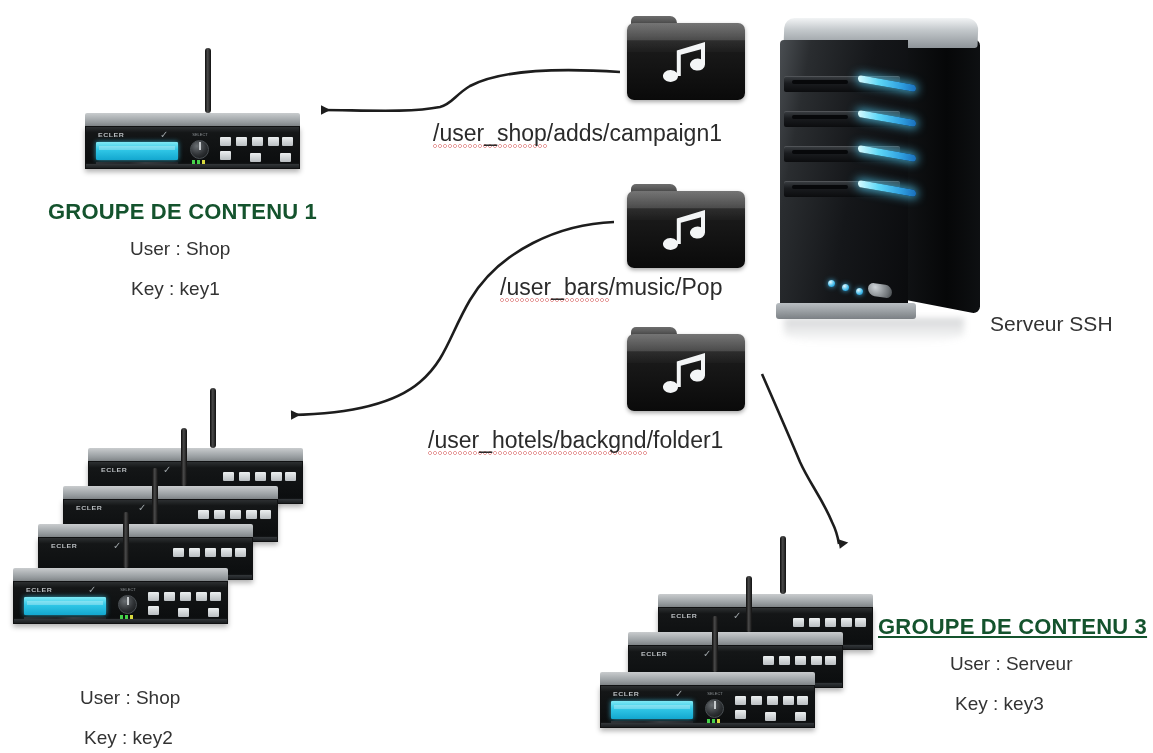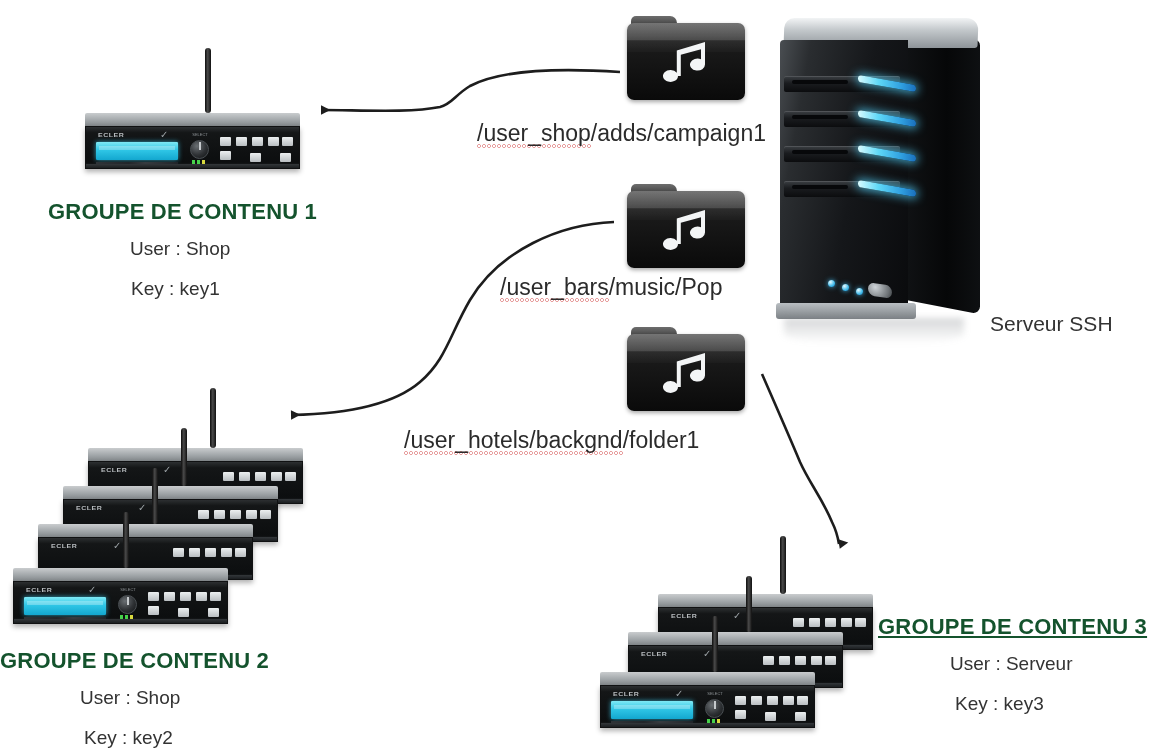--- a/index.html
+++ b/index.html
@@ -374,29 +374,29 @@
   <div class="folder" style="left:627px; top:327px;">
     <div class="tab"></div>
     <div class="body">
       <div class="gloss"></div>
     </div>
     <svg width="60" height="48" viewBox="0 0 60 48">
       <path d="M22 40a7.5 6 0 1 1-1.2-3.3V14.5L49 6v22.6a7.5 6 0 1 1-4-5.3V13.2L24.8 18.8V40z" fill="#f3f5f6"></path>
     </svg>
   </div>
 
-  <div class="path-label" style="left:433px; top:120px;margin-left:44px;">
+  <div class="path-label" style="left:433px; top:120px;">
     <span class="mis">/user_shop</span><span>/adds/campaign1</span>
   </div>
 
   <div class="path-label" style="left:500px; top:274px;">
     <span class="mis">/user_bars</span><span>/music/Pop</span>
   </div>
 
-  <div class="path-label" style="left:404px; top:427px;">
+  <div class="path-label" style="left:428px; top:427px;">
     <span class="mis">/user_hotels/backgnd</span><span>/folder1</span>
   </div>
 
   <div class="device" style="left:85px; top:105px;">
     <div class="antenna" style="left:120px; height:65px;"></div>
     <div class="top"></div>
     <div class="face">
       <div class="brand">ECLER</div>
       <div class="vmark">✓</div>
       <div class="lcd"></div>
@@ -499,21 +499,20 @@
         <b style="left:48px; top:0;"></b>
           <b style="left:62px; top:0;"></b>
         <b style="left:0;  top:14px;"></b>
           <b style="left:30px; top:16px;"></b>
           <b style="left:60px; top:16px;"></b>
       </div>
       <div class="footline"></div>
     </div>
   </div>
 
-  <div class="grp-title" style="left:0px; top:648px;">GROUPE DE CONTENU 2</div>
   <div class="grp-line" style="left:80px; top:687px;">User : Shop</div>
   <div class="grp-line" style="left:84px; top:727px;">Key : key2</div>
 
   <div class="device" style="left:658px; top:586px; z-index:1;">
     <div class="antenna" style="left:122px; height:58px;"></div>
     <div class="top"></div>
     <div class="face">
       <div class="brand">ECLER</div>
       <div class="vmark">✓</div>
       <div class="btns">

